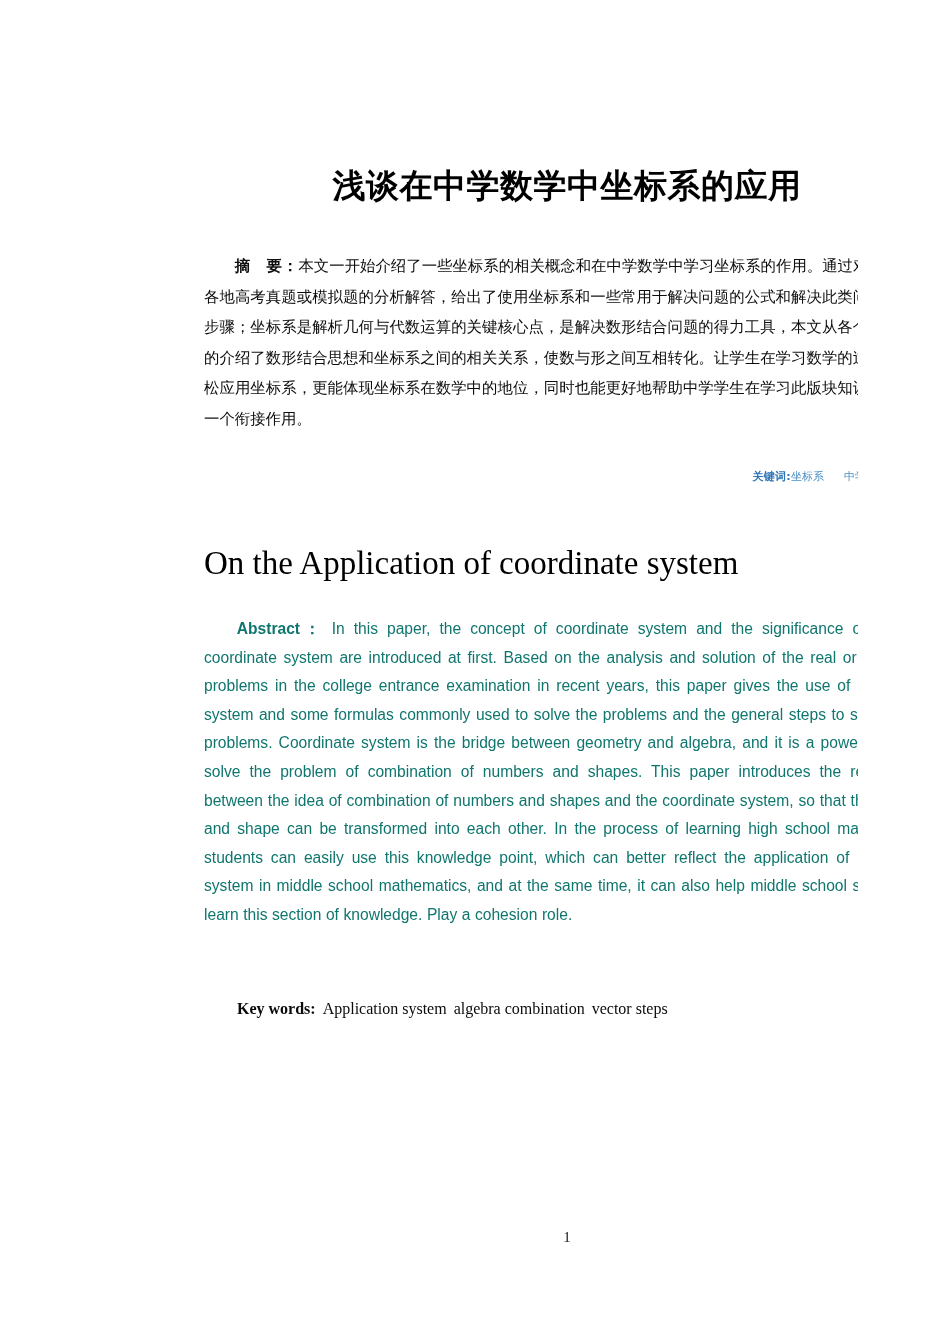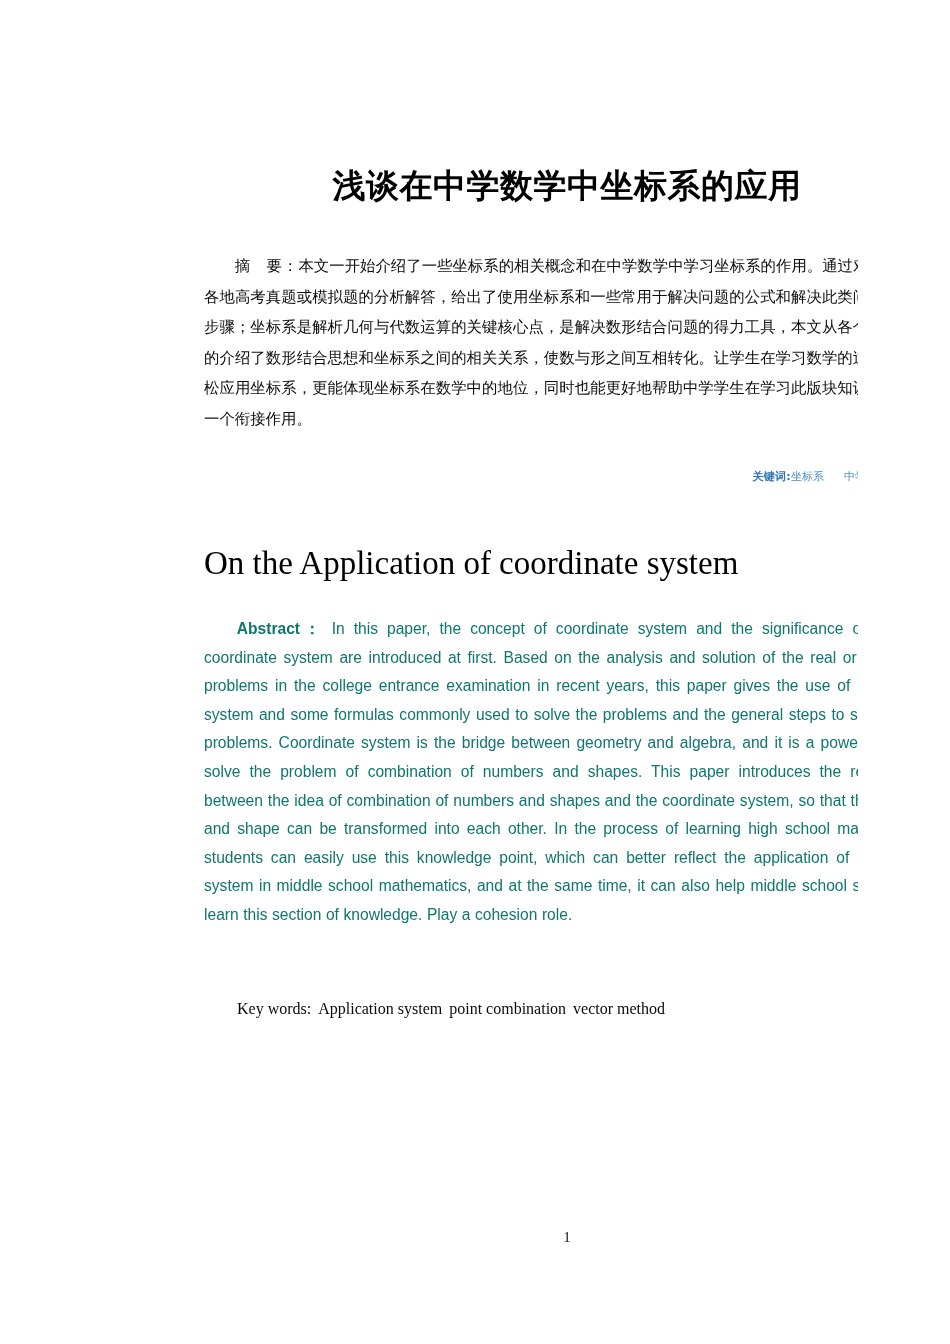--- a/index.html
+++ b/index.html
@@ -49,21 +49,21 @@
     font-size: 15.4px;
     line-height: 30.5px;
     text-align: justify;
     text-justify: inter-ideograph;
     text-indent: 2em;
     color: #0d0d0d;
   }
 
   .cn-abstract .lbl {
     font-family: "DejaVu Sans", "Liberation Sans", sans-serif;
-    font-weight: 400;
+    font-weight: 700;
     letter-spacing: 0.5px;
   }
 
   
   .cn-keywords {
     margin: 0;
     padding-top: 30px;
     padding-left: 29px;
     font-family: "DejaVu Serif", "Liberation Serif", serif;
     font-size: 11px;
@@ -132,21 +132,21 @@
     padding-top: 66px;
     padding-left: 33px;
     font-family: "Liberation Serif", "DejaVu Serif", serif;
     font-size: 16px;
     line-height: 26px;
     color: #0a0a0a;
     white-space: nowrap;
   }
 
   .en-keywords .kw-label {
-    font-weight: 400;
+    font-weight: 700;
     text-align: center;
   }
 
   .en-keywords .kw-gap {
     display: inline-block;
     width: 7px;
   }
 
   
   .page-number {
@@ -173,19 +173,19 @@
     <p class="cn-abstract"><span class="lbl">摘　要：</span><span>本文一开始介绍了一些坐标系的相关概念和在中学数学中学习坐标系的作用。通过对近几年的各地高考真题或模拟题的分析解答，给出了使用坐标系和一些常用于解决问题的公式和解决此类问题的一般步骤；坐标系是解析几何与代数运算的关键核心点，是解决数形结合问题的得力工具，本文从各个方面详细的介绍了数形结合思想和坐标系之间的相关关系，使数与形之间互相转化。让学生在学习数学的过程中，轻松应用坐标系，更能体现坐标系在数学中的地位，同时也能更好地帮助中学学生在学习此版块知识时，起到一个衔接作用。</span></p>
 
     <p class="cn-keywords"><span class="kw-label">关键词:</span><span class="kw-item">坐标系</span><span class="kw-gap"></span><span class="kw-item">中学数学</span><span class="kw-gap"></span><span class="kw-item">应用</span></p>
 
     <h2 class="en-title">
         <span class="tl">On the Application of coordinate system</span>
       </h2>
 
     <p class="en-abstract"><span class="lbl">Abstract：</span><span class="lbl-gap"></span><span>In this paper, the concept of coordinate system and the significance of learning coordinate system are introduced at first. Based on the analysis and solution of the real or simulated problems in the college entrance examination in recent years, this paper gives the use of coordinate system and some formulas commonly used to solve the problems and the general steps to solve these problems. Coordinate system is the bridge between geometry and algebra, and it is a powerful tool to solve the problem of combination of numbers and shapes. This paper introduces the relationship between the idea of combination of numbers and shapes and the coordinate system, so that the number and shape can be transformed into each other. In the process of learning high school mathematics, students can easily use this knowledge point, which can better reflect the application of coordinate system in middle school mathematics, and at the same time, it can also help middle school students to learn this section of knowledge. Play a cohesion role.</span></p>
 
-    <p class="en-keywords"><span class="kw-label">Key words:</span><span class="kw-gap"></span><span>Application system</span><span class="kw-gap"></span><span>point combination</span><span class="kw-gap"></span><span>vector method</span></p>
+    <p class="en-keywords"><span class="kw-label">Key words:</span><span class="kw-gap"></span><span>Application system</span><span class="kw-gap"></span><span>algebra combination</span><span class="kw-gap"></span><span>vector steps</span></p>
 
   </div>
 
   <div class="page-number">1</div>
 
 </div>
 
 </body></html>

